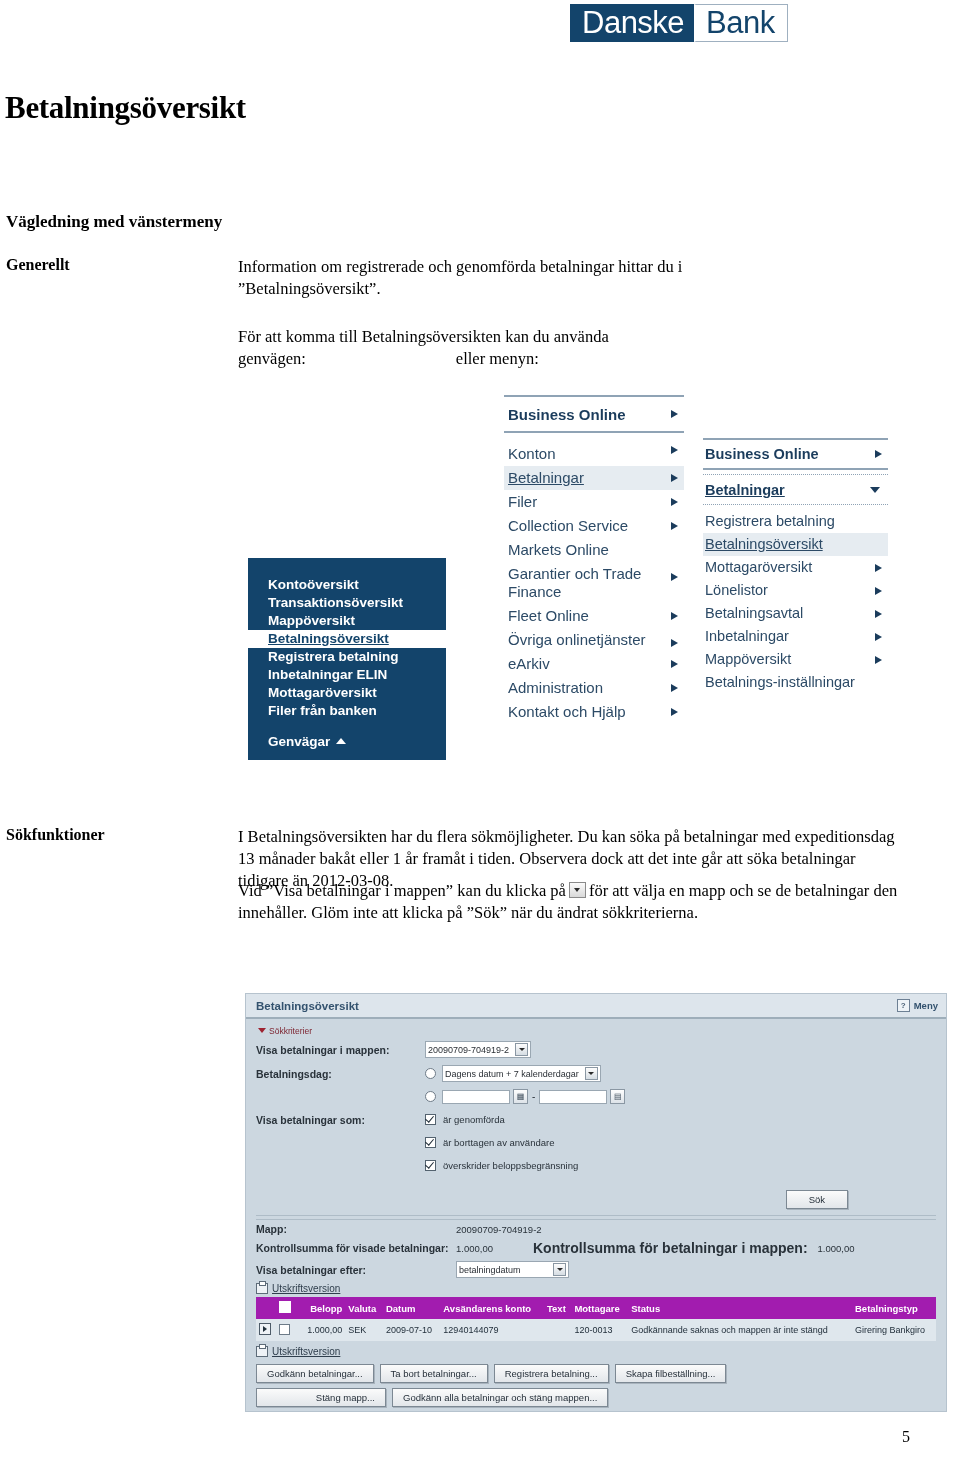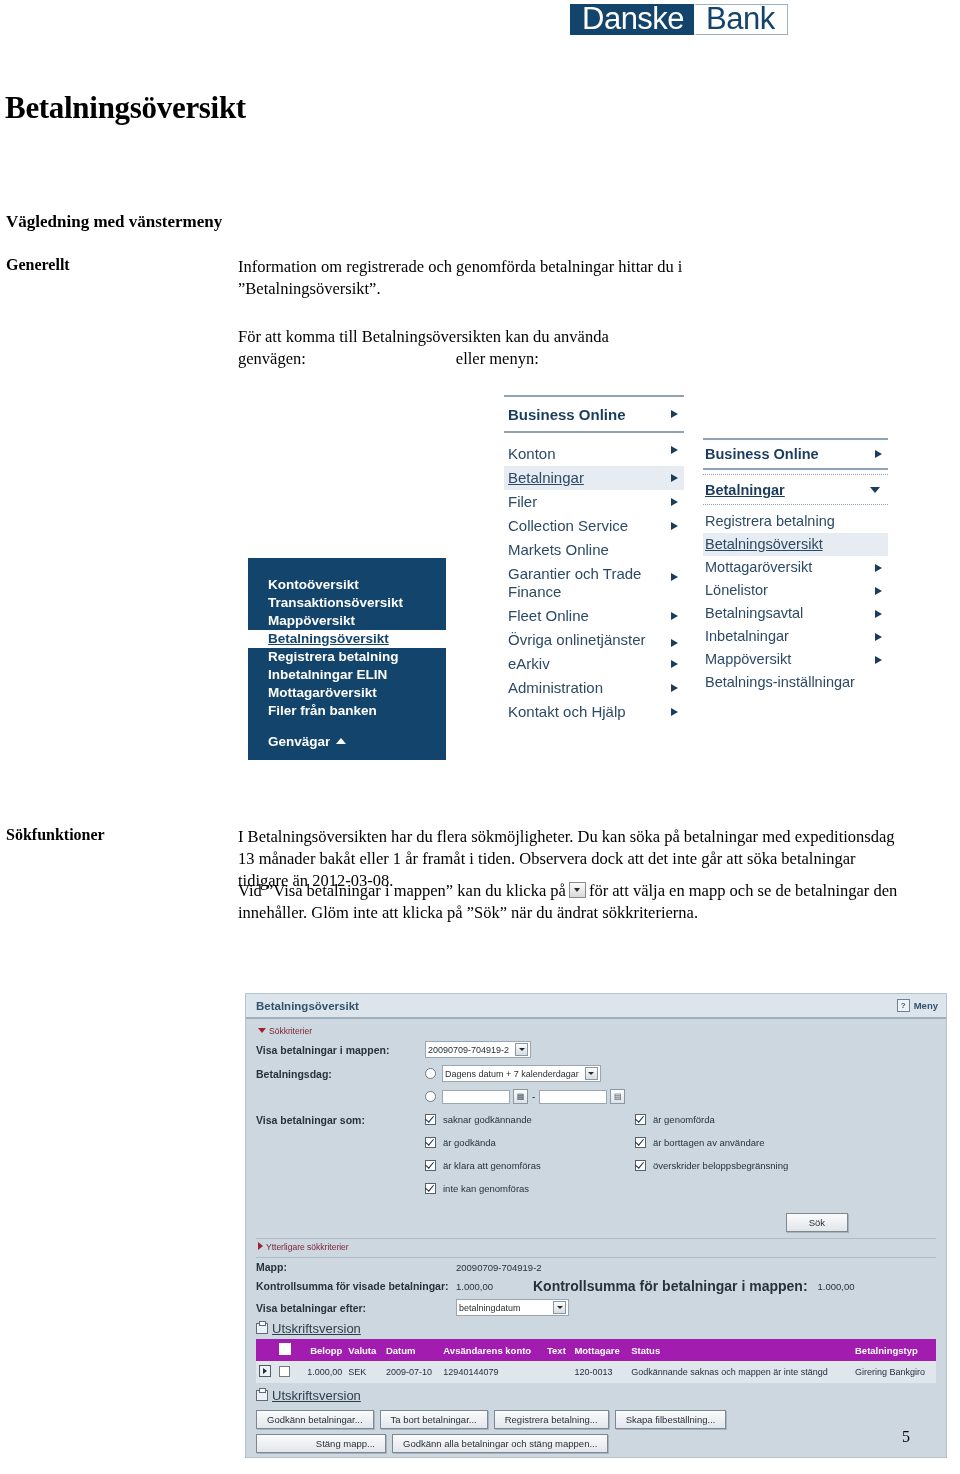--- a/index.html
+++ b/index.html
@@ -16,21 +16,21 @@
     overflow: hidden;
   }
 
   
   #logo-wrap {
     position: absolute;
     left: 570px;
     top: 4px;
     display: flex;
     align-items: stretch;
-    height: 31px;
+    height: 38px;
   }
   .logo-left {
     background: #13446b;
     color: #ffffff;
     font-family: "Liberation Sans", sans-serif;
     font-size: 31px;
     font-weight: 400;
     letter-spacing: -0.5px;
     padding: 1px 10px 3px 12px;
     display: flex;
@@ -420,21 +420,21 @@
   }
   .print-icon::after {
     content: "";
     position: absolute;
     left: 1.5px; top: -3px;
     width: 5px; height: 3px;
     border: 1px solid #5d6b78;
     background: #fff;
   }
   .printlink span {
-    font-size: 13px;
+    font-size: 10px;
     color: #2f3e4c;
     text-decoration: underline;
   }
 
   table.paytable { width: 100%; border-collapse: collapse; }
   table.paytable th {
     background: #a21caf;
     color: #ffffff;
     font-size: 9.5px;
     font-weight: bold;
@@ -672,38 +672,20 @@
         <span class="cal-icon">▦</span>
         <span class="dash">-</span>
         <span class="txtbox"></span>
         <span class="cal-icon">▤</span>
       </div>
     </div>
 
     <div class="frow" style="align-items:flex-start;margin-top:10px;">
       <div class="flabel">Visa betalningar som:</div>
       <div class="cb-grid">
-        <div class="cb-col">
-          <div class="cb-item">
-            <span class="cbx"></span>
-            <span>saknar godkännande</span>
-          </div>
-          <div class="cb-item">
-            <span class="cbx"></span>
-            <span>är godkända</span>
-          </div>
-          <div class="cb-item">
-            <span class="cbx"></span>
-            <span>är klara att genomföras</span>
-          </div>
-          <div class="cb-item">
-            <span class="cbx"></span>
-            <span>inte kan genomföras</span>
-          </div>
-        </div>
         <div class="cb-col">
           <div class="cb-item">
             <span class="cbx"></span>
             <span>är genomförda</span>
           </div>
           <div class="cb-item">
             <span class="cbx"></span>
             <span>är borttagen av användare</span>
           </div>
           <div class="cb-item">
@@ -713,23 +695,20 @@
         </div>
       </div>
     </div>
 
     <div class="sok-row">
       <div class="btn sok">Sök</div>
     </div>
 
     <div class="divider-line"></div>
 
-    <div class="crit-toggle right">
-      <span class="tri"></span><span>Ytterligare sökkriterier</span>
-    </div>
 
     <div class="divider-line"></div>
 
     <div class="info-row">
       <div class="info-label">Mapp:</div>
       <div class="info-val">20090709-704919-2</div>
     </div>
 
     <div class="info-row">
       <div class="info-label">Kontrollsumma för visade betalningar:</div>

